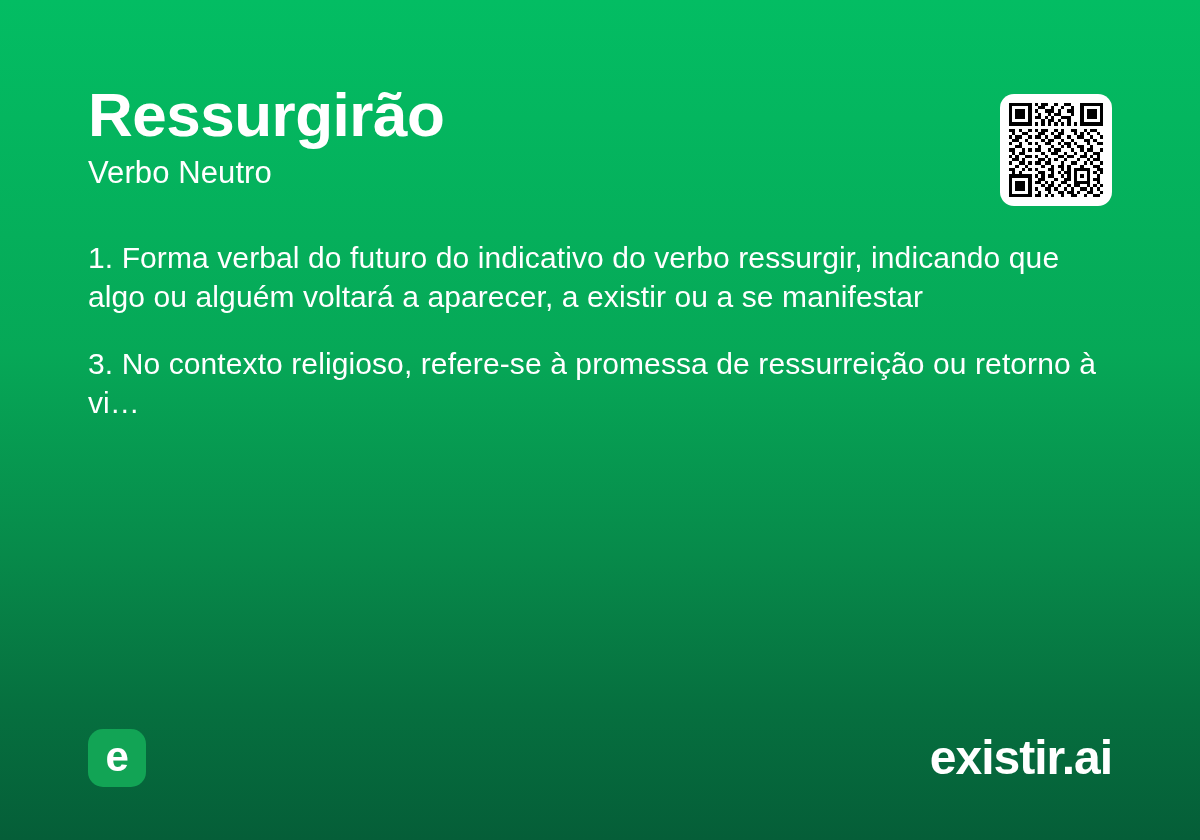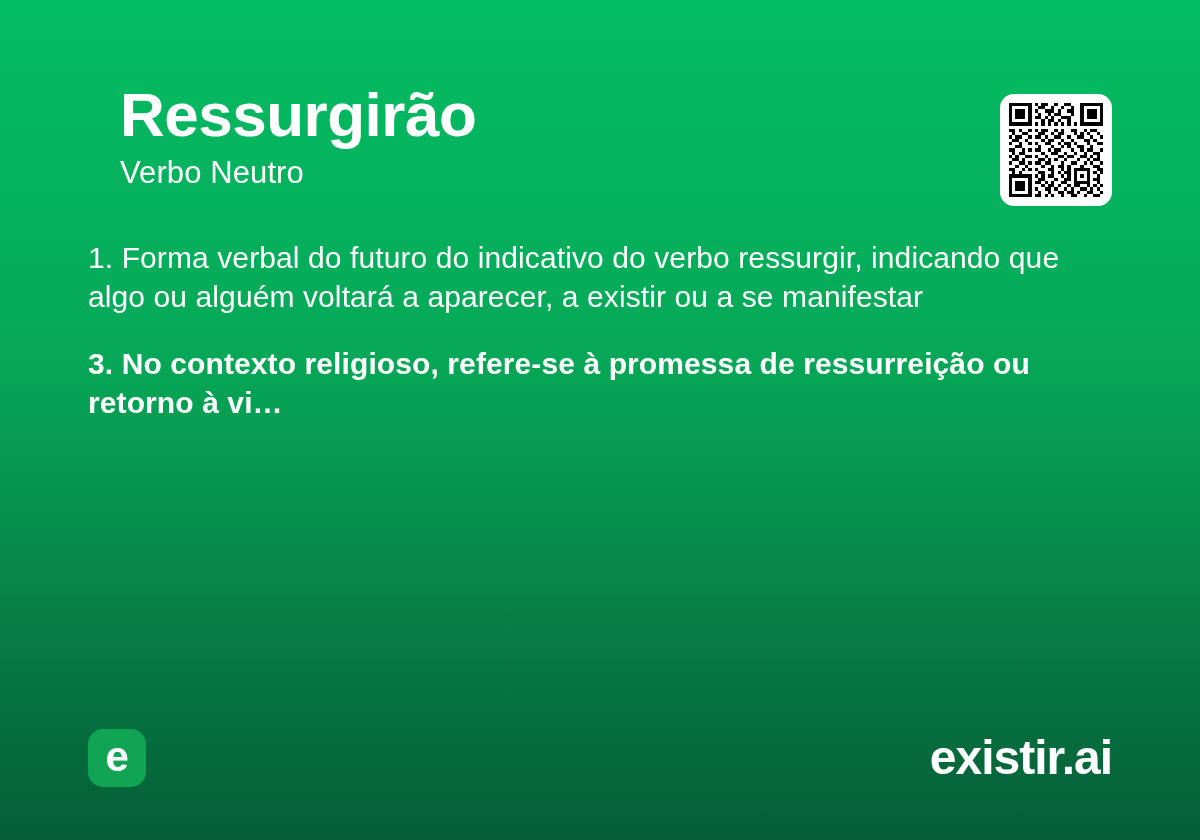--- a/index.html
+++ b/index.html
@@ -28,21 +28,20 @@
     position: absolute;
     left: 88px;
     top: 82px;
     right: 88px;
     display: flex;
     align-items: flex-start;
     justify-content: space-between;
   }
   .headings {
     display: block;
-    margin-left: 32px;
   }
   .title {
     font-size: 62px;
     font-weight: 700;
     color: #ffffff;
     letter-spacing: -0.5px;
     line-height: 1.05;
     margin: 0;
     white-space: nowrap;
   }
@@ -80,21 +79,21 @@
     width: 1024px;
   }
   .definition {
     font-size: 30px;
     font-weight: 400;
     color: #ffffff;
     line-height: 1.29;
     margin: 0 0 29px 0;
     letter-spacing: 0.1px;
   }
-  .definition:last-child { margin-bottom: 16px; font-weight: bold; }
+  .definition:last-child { margin-bottom: 16px; }
 
   
   .footer {
     position: absolute;
     left: 88px;
     right: 88px;
     bottom: 52px;
     height: 60px;
     display: flex;
     align-items: center;

